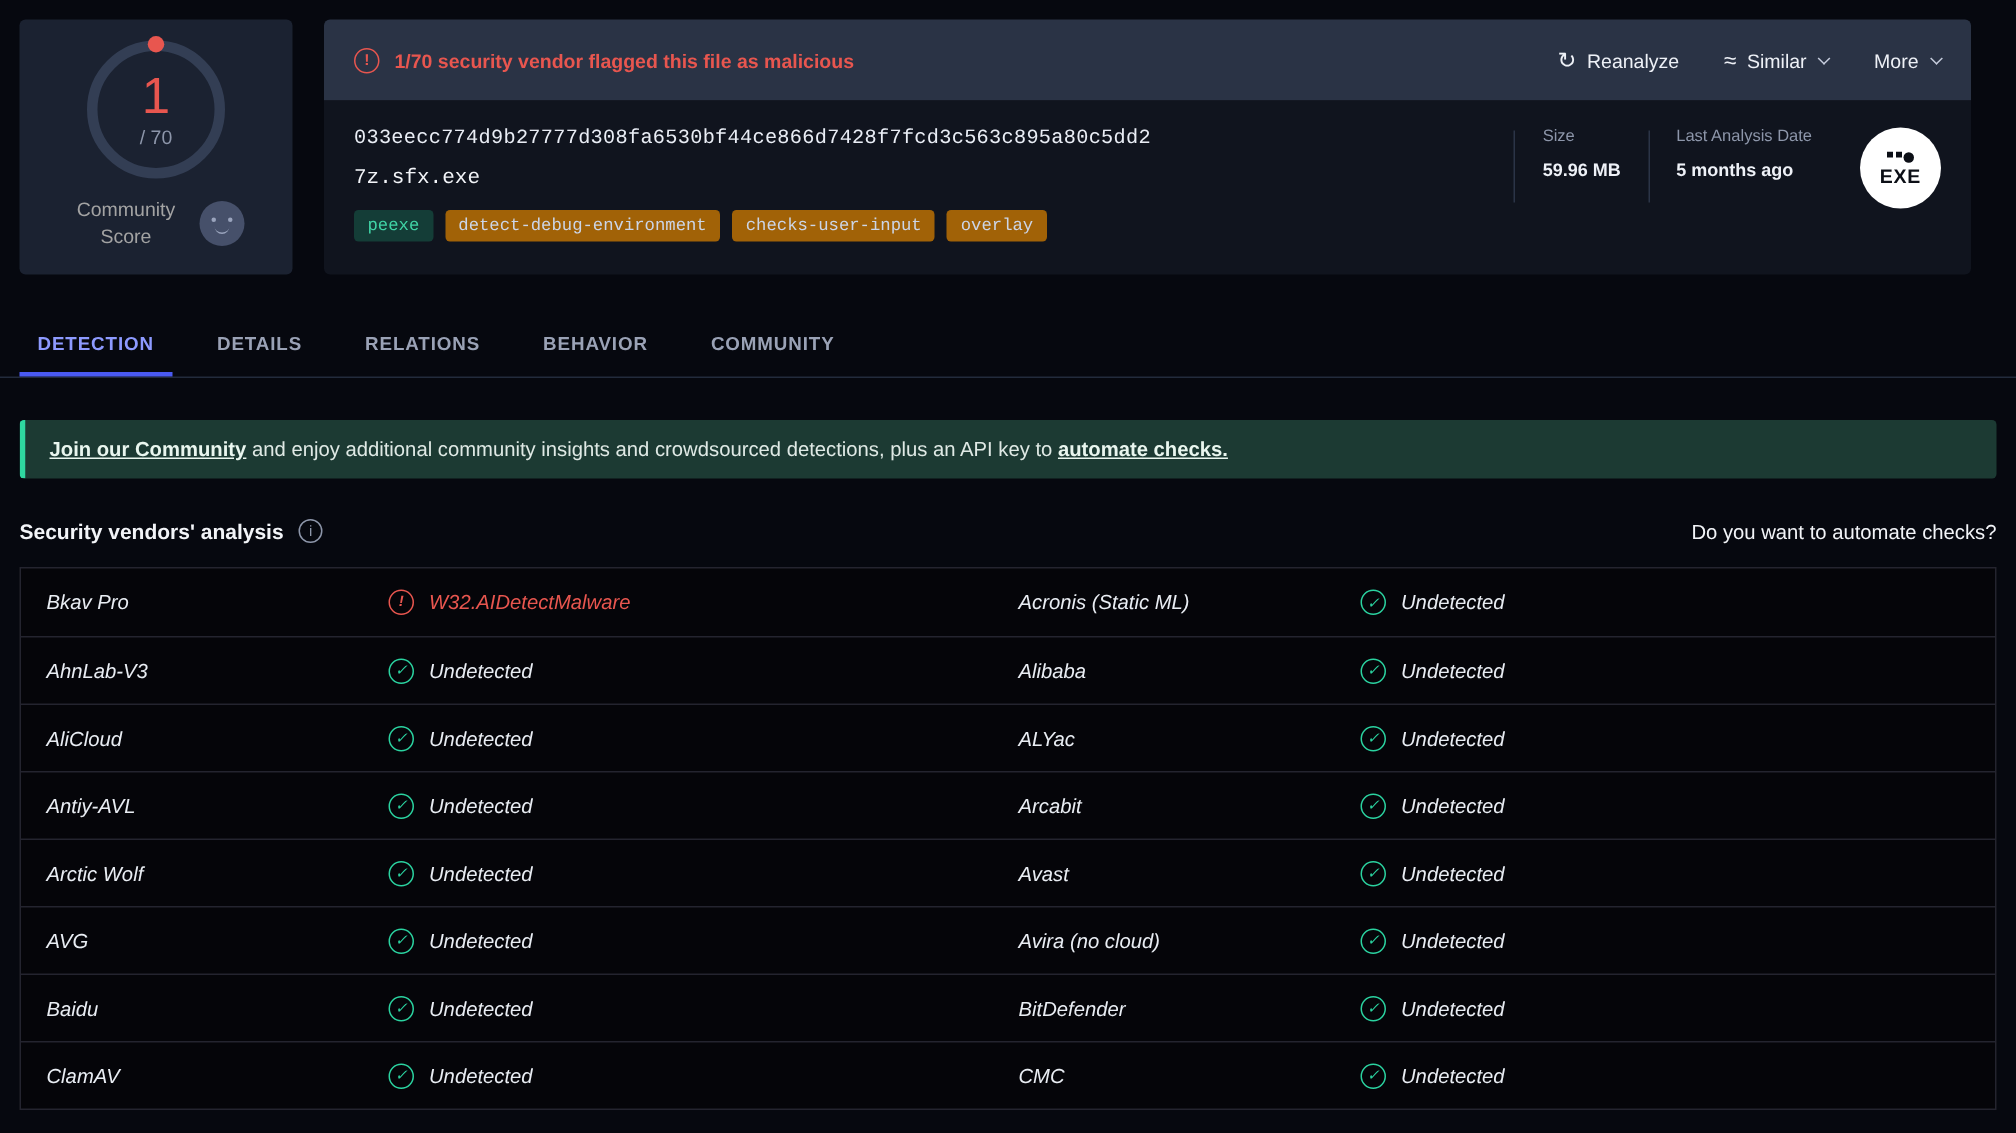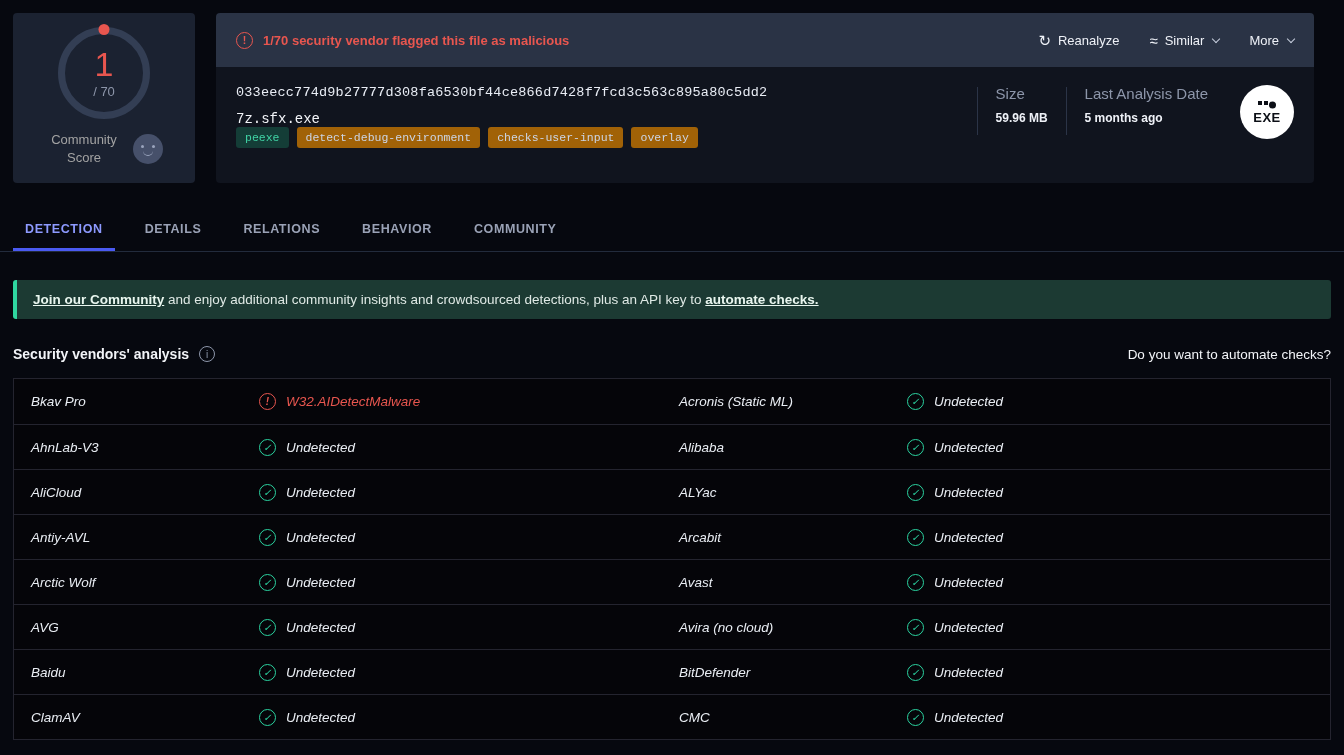--- a/index.html
+++ b/index.html
@@ -57,29 +57,29 @@
   .warn-actions button { display:flex; align-items:center; gap:7px; }
   .chev {
     width:6px; height:6px; border-right:1.5px solid #c6cddd; border-bottom:1.5px solid #c6cddd;
     transform:rotate(45deg); margin-top:-3px; margin-left:2px;
   }
   .glyph { font-size:15px; line-height:1; }
 
   .info-panel { background:#10141e; border-radius:0 0 4px 4px; flex:1; display:flex; padding:18px 20px 14px; }
   .file-block { flex:1; min-width:0;font-family:Liberation Mono, monospace; }
   .hash { color:#e9edf5; font-size:13.5px; letter-spacing:0.2px; margin-bottom:11px; }
-  .fname { color:#f2f4f8; font-size:14px; }
+  .fname { color:#f2f4f8; font-size:14px; margin-bottom:13px; }
   .tags { display:flex; gap:8px; }
   .tag { background:#a16207; color:#ccd5e6; font-size:11.5px; padding:4px 9px; border-radius:3px; }
   .tag.green { background:#143d37; color:#40d3a5; }
 
   .stats { display:flex; align-items:flex-start; }
   .vdiv { width:1px; background:#2b3447; height:48px; margin-top:2px; }
   .stat { padding:0 18px; display:flex; flex-direction:column; gap:9px; }
-  .stat-label { color:#8d96aa; font-size:15px; }
+  .stat-label { color:#8d96aa; font-size:11px; }
   .stat-value { color:#eef1f7; font-size:12px; font-weight:700; }
   .exe-badge {
     width:54px; height:54px; min-width:54px; border-radius:50%; background:#ffffff;
     display:flex; flex-direction:column; align-items:center; justify-content:center; gap:2px; margin-left:14px;
   }
   .exe-text { font-size:13px; font-weight:800; color:#0c0f16; letter-spacing:0.5px; line-height:1; }
 
   
   .tabs { display:flex; gap:18px; margin-top:24px; padding:0 13px; border-bottom:1px solid #222b3c; }
   .tab {

